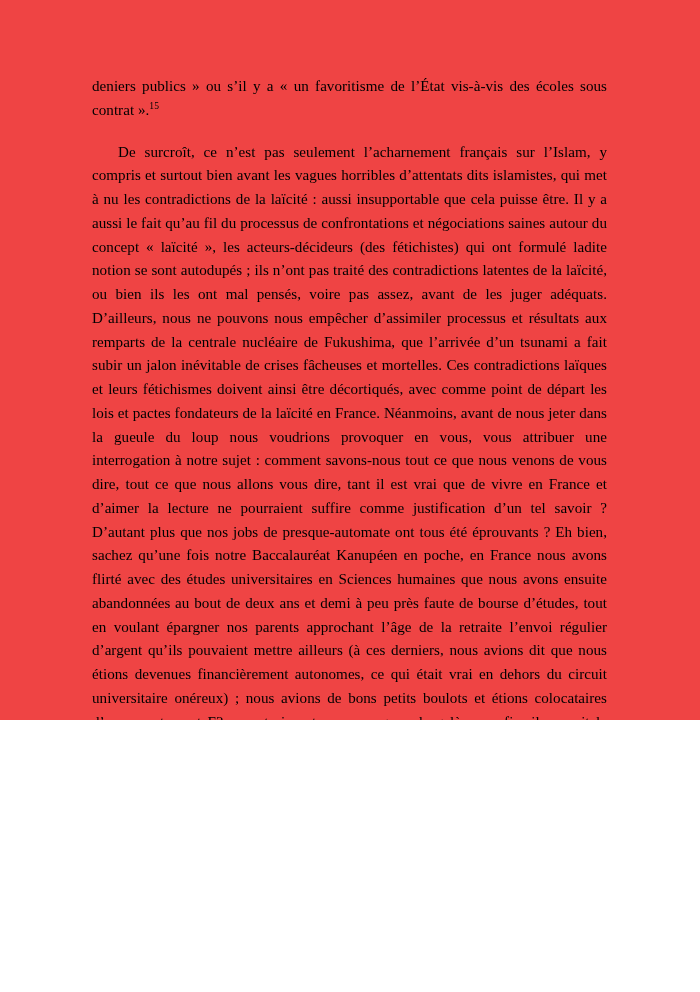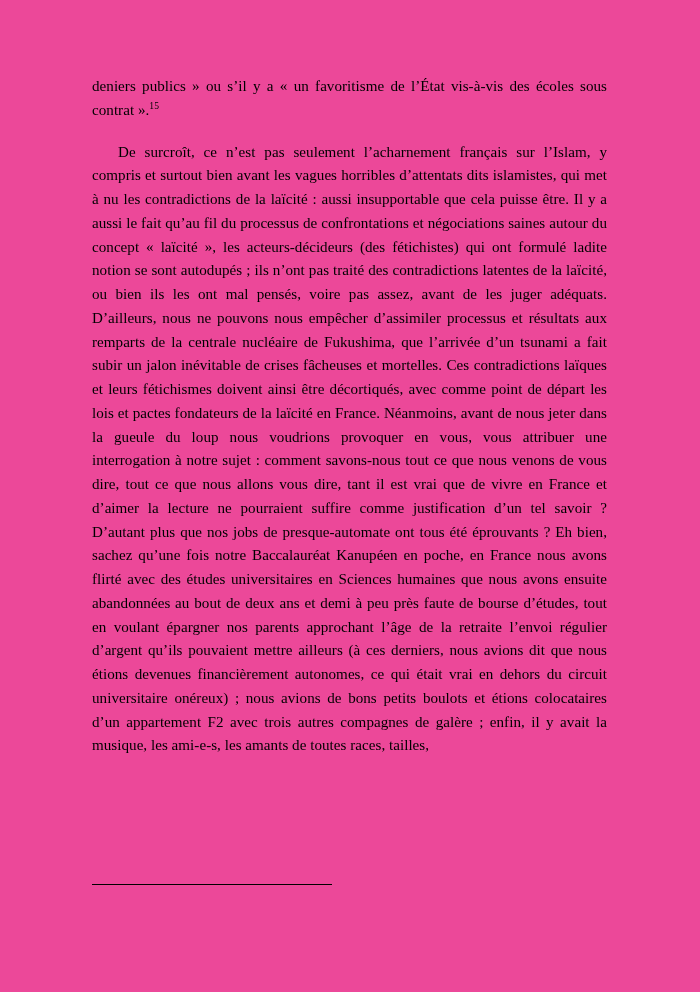--- a/index.html
+++ b/index.html
@@ -13,22 +13,22 @@
     position: relative;
     font-family: "Liberation Serif", "DejaVu Serif", serif;
     color: #000000;
     -webkit-font-smoothing: antialiased;
   }
   .page {
     position: absolute;
     left: 0;
     top: 0;
     width: 700px;
-    height: 992px;
-    background: #ec4899;
+    height: 720px;
+    background: #ef4444;
     overflow: hidden;
   }
   .text-block {
     position: absolute;
     left: 92px;
     top: 75px;
     width: 515px;
   }
   .para {
     margin: 0;

